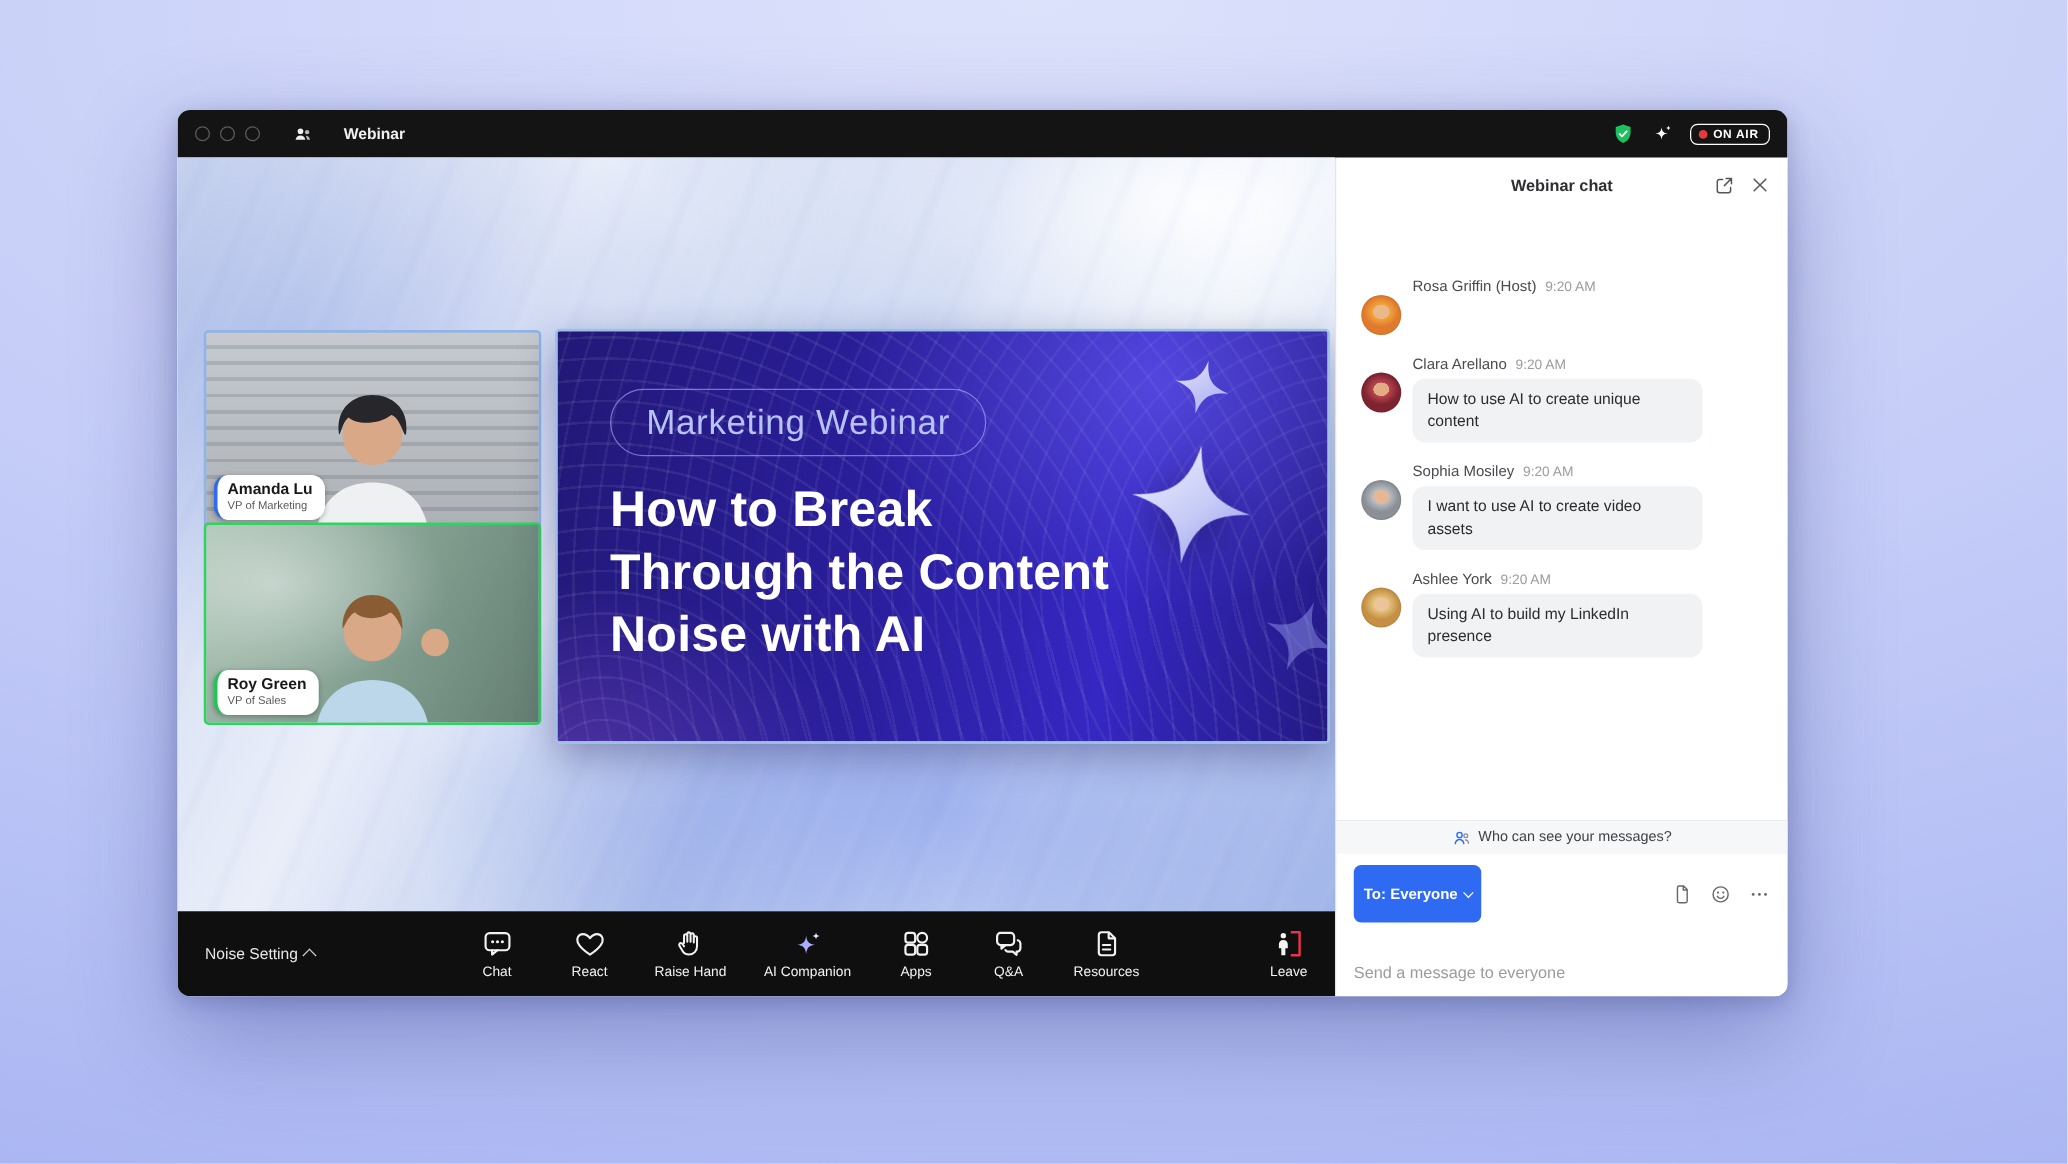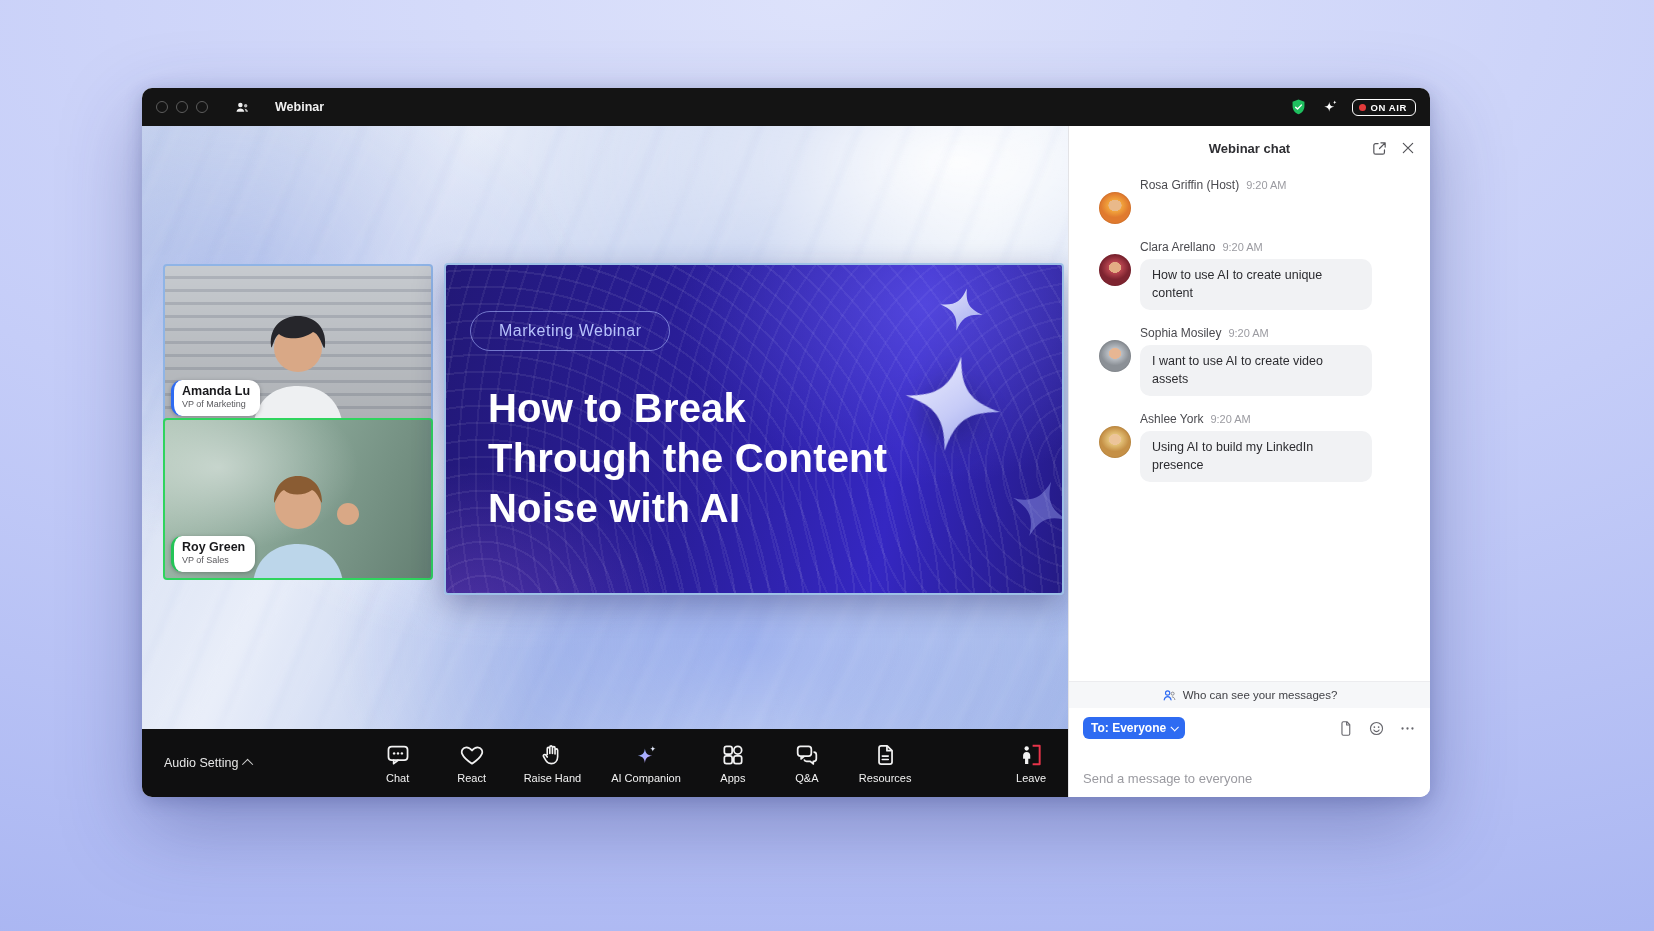--- a/index.html
+++ b/index.html
@@ -77,23 +77,23 @@
     border:2px solid #9dc0e6; overflow:hidden;
     background:
       radial-gradient(380px 260px at 0% 110%, rgba(196,120,255,.28), rgba(196,120,255,0) 62%),
       radial-gradient(420px 300px at 78% 12%, rgba(118,108,255,.45), rgba(118,108,255,0) 60%),
       repeating-radial-gradient(circle at 6% 110%, rgba(255,255,255,0) 0 15px, rgba(255,255,255,.07) 15px 17px),
       repeating-radial-gradient(circle at 104% 62%, rgba(255,255,255,0) 0 15px, rgba(255,255,255,.06) 15px 17px),
       linear-gradient(100deg,#221877 0%, #2a1e9c 42%, #3527c2 72%, #241a84 100%);
     box-shadow:0 10px 30px rgba(30,30,90,.35);
   }
   .slide-badge{
-    position:absolute; left:24px; top:46px; display:inline-block;
+    position:absolute; left:42px; top:46px; display:inline-block;
     border:1.5px solid rgba(168,182,255,.6); border-radius:999px; padding:10px 28px;
-    color:#b7c2fb; font-size:16px; letter-spacing:.5px;
+    color:#b7c2fb; font-size:28px; letter-spacing:.5px;
   }
   .slide-title{
     position:absolute; left:42px; top:118px; width:432px;
     color:#fff; font-size:40px; line-height:1.25; font-weight:700; letter-spacing:.2px;
   }
   .slide-star{ position:absolute; pointer-events:none; }
   .star-1{ right:72px; top:18px; width:58px; height:58px; transform:rotate(14deg); opacity:.95; }
   .star-2{ right:46px; top:80px; width:128px; height:128px; transform:rotate(10deg); filter:drop-shadow(0 10px 16px rgba(10,10,60,.45)); }
   .star-3{ right:-16px; top:208px; width:78px; height:78px; transform:rotate(22deg); opacity:.45; }
 
@@ -103,27 +103,27 @@
     padding:0 22px; position:relative;
   }
   .audio-setting{ display:flex; align-items:center; gap:7px; color:#e6e6e6; font-size:12.5px; cursor:pointer; }
   .chev-up{ width:8px; height:8px; border-left:1.5px solid #cfcfcf; border-top:1.5px solid #cfcfcf; transform:rotate(45deg) translateY(2px); }
   .tool-group{ display:flex; gap:30px; margin:0 auto; padding-left:70px; }
   .tool-item{ display:flex; flex-direction:column; align-items:center; gap:4px; color:#f2f2f2; font-size:11px; cursor:pointer; min-width:44px; }
   .tool-item svg{ display:block; }
   .leave-item{ margin-left:auto; display:flex; flex-direction:column; align-items:center; gap:4px; color:#f2f2f2; font-size:11px; cursor:pointer; }
 
   
-  .chat-panel{ width:376px; background:#fff; border-left:1px solid #e3e3e6; display:flex; flex-direction:column; }
+  .chat-panel{ width:376px; background:#fff; border-left:1px solid #e3e3e6; display:flex; flex-direction:column;gap:44px; }
   .chat-header{ height:44px; display:flex; align-items:center; position:relative; flex:0 0 auto; }
   .chat-title{ position:absolute; left:0; right:0; text-align:center; font-size:13px; font-weight:700; color:#2f2f33; }
   .chat-header-icons{ margin-left:auto; display:flex; gap:12px; padding-right:14px; position:relative; z-index:1; }
   .icon-btn{ cursor:pointer; display:flex; align-items:center; justify-content:center; }
 
-  .chat-messages{ flex:1; overflow-y:auto; padding:8px 14px 0 30px; }
+  .chat-messages{ flex:1; overflow-y:auto; padding:8px 14px 0 20px; }
   .msg{ display:flex; gap:9px; margin-bottom:16px; }
   .avatar{ width:32px; height:32px; border-radius:50%; flex:0 0 auto; margin-top:14px; box-shadow:inset 0 0 0 1px rgba(0,0,0,.06); }
   .av-0{ background:radial-gradient(14px 12px at 50% 42%, #e9b98a 0 46%, #f2a43c 48%, #e07a2e 100%); }
   .av-1{ background:radial-gradient(14px 12px at 50% 42%, #e3ad84 0 44%, #b8454f 46%, #7e2430 100%); }
   .av-2{ background:radial-gradient(14px 12px at 50% 42%, #e7b693 0 44%, #b9bec4 46%, #8b9096 100%); }
   .av-3{ background:radial-gradient(14px 12px at 50% 42%, #ecc49a 0 44%, #e3c178 46%, #c59046 100%); }
   .msg-body{ display:flex; flex-direction:column; min-width:0; }
   .msg-meta{ font-size:12px; color:#4a4a4f; margin-bottom:5px; }
   .msg-meta .time{ color:#9b9ba1; font-size:11px; margin-left:7px; font-weight:400; }
   .bubble{
@@ -132,21 +132,21 @@
   }
 
   .chat-footer{ flex:0 0 auto; border-top:1px solid #ececef; }
   .visibility-bar{
     background:#f6f7f9; height:26px; display:flex; align-items:center; justify-content:center;
     gap:6px; font-size:11.5px; color:#3f3f44; cursor:pointer;
   }
   .compose{ padding:9px 14px 10px 14px; }
   .compose-row1{ display:flex; align-items:center; }
   .to-pill{
-    background:#2e6bf2; color:#fff; font-size:12px; border-radius:6px; padding:4px 8px;
+    background:#2e6bf2; color:#fff; font-size:12px; border-radius:6px; padding:16px 8px;
     display:flex; align-items:center; gap:5px; cursor:pointer; font-weight:600;
   }
   .chev-dn{ width:6px; height:6px; border-right:1.5px solid #fff; border-bottom:1.5px solid #fff; transform:rotate(45deg) translateY(-1px); }
   .compose-icons{ margin-left:auto; display:flex; gap:14px; align-items:center; }
   .compose-input{ margin-top:12px; }
   .compose-input input{
     border:none; outline:none; width:100%; font-size:13px; color:#333;
     font-family:"Liberation Sans","DejaVu Sans",sans-serif; background:transparent;margin-top:20px;
   }
   .compose-input input::placeholder{ color:#9a9aa0; }
@@ -240,21 +240,21 @@
           <svg class="slide-star star-3" viewBox="0 0 24 24">
             <path d="M12 2c1 6 3 8 9 9-6 1-8 3-9 9-1-6-3-8-9-9 6-1 8-3 9-9z" fill="#9aa3ef"></path>
           </svg>
           <div class="slide-badge">Marketing Webinar</div>
           <div class="slide-title">How to Break Through the Content Noise with AI</div>
         </div>
       </div>
 
       <div class="toolbar">
         <div class="audio-setting">
-          <span>Audio Setting</span>
+          <span>Noise Setting</span>
           <span class="chev-up"></span>
         </div>
 
         <div class="tool-group">
           <div class="tool-item">
             <svg width="26" height="26" viewBox="0 0 24 24">
               <rect x="3.2" y="4.2" width="17.6" height="12.6" rx="3" fill="none" stroke="#f2f2f2" stroke-width="1.6"></rect>
               <path d="M8 16.8V20l4-3.2" fill="none" stroke="#f2f2f2" stroke-width="1.6" stroke-linejoin="round" stroke-linecap="round"></path>
               <circle cx="8.4" cy="10.5" r="1.15" fill="#f2f2f2"></circle>
                 <circle cx="12" cy="10.5" r="1.15" fill="#f2f2f2"></circle>

